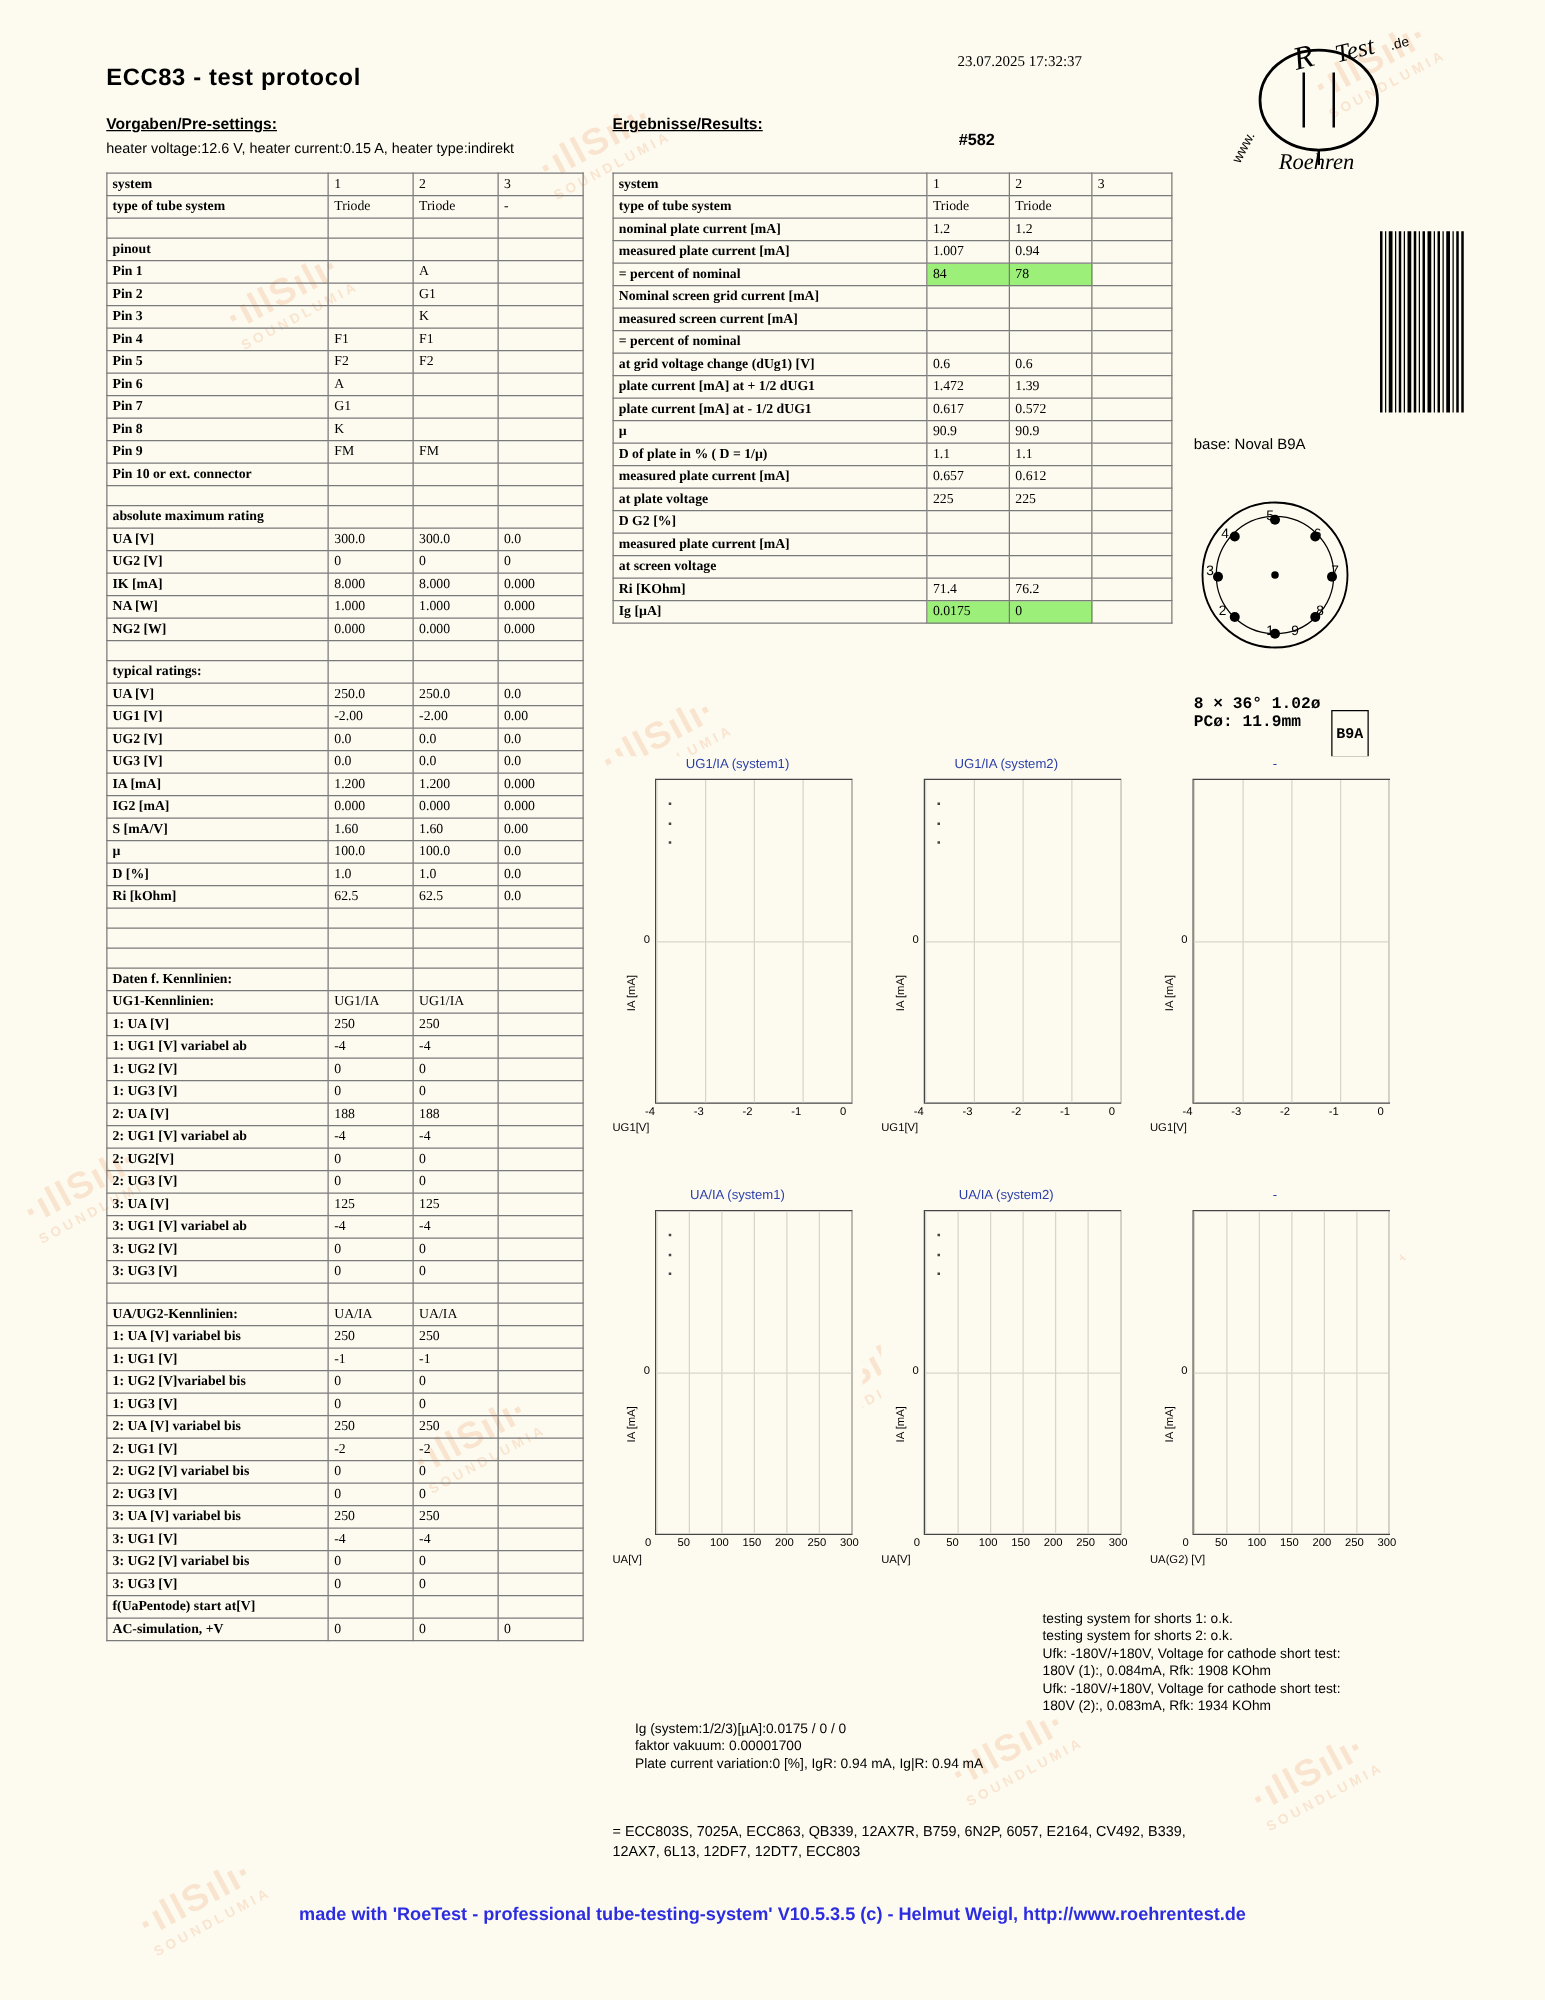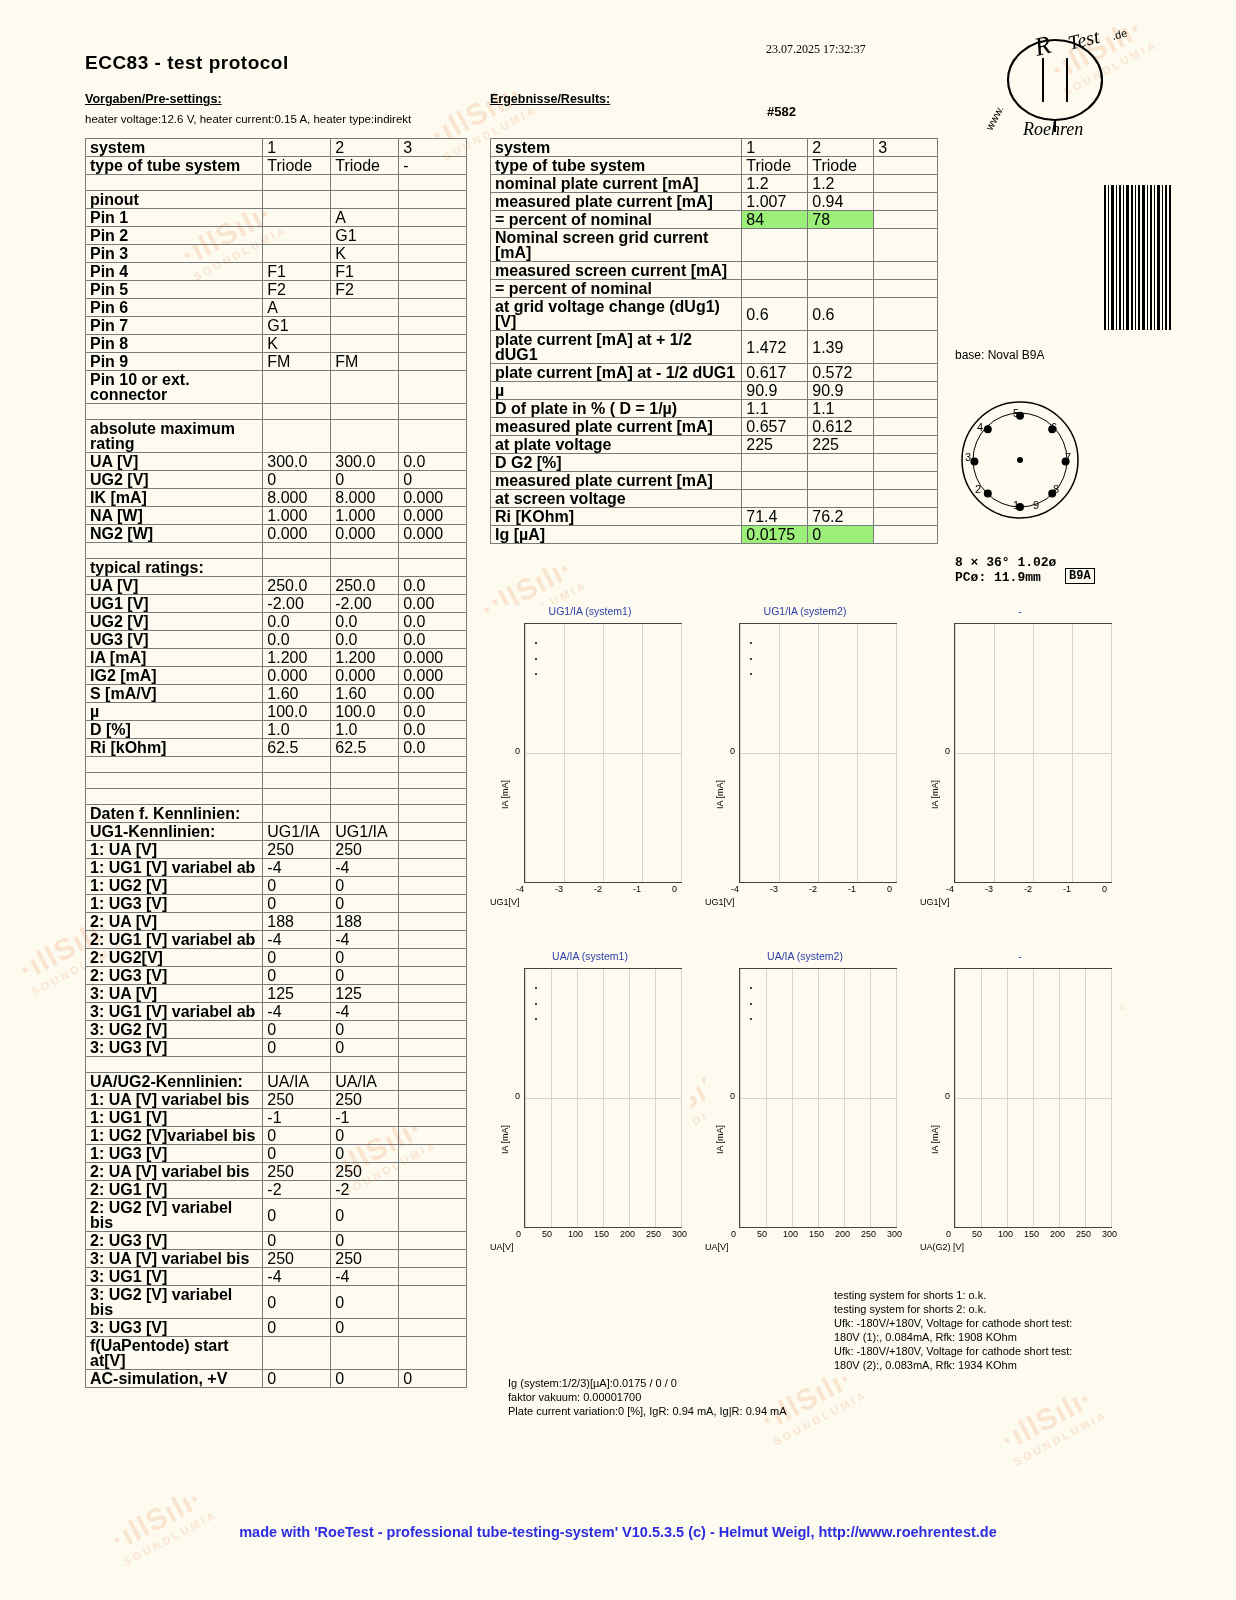--- a/index.html
+++ b/index.html
@@ -19,21 +19,21 @@
   .wm .a{font-size:30px;}
   .wm .b{font-size:11px;letter-spacing:3px;}
 
   .title{position:absolute;left:85px;top:52px;font-size:19px;font-weight:bold;letter-spacing:.5px;}
   .datetime{position:absolute;left:766px;top:42px;font-size:12px;font-family:Liberation Serif, serif;}
   .serial{position:absolute;left:767px;top:104px;font-size:13px;font-weight:bold;}
 
   .sechead{position:absolute;font-size:12.5px;font-weight:bold;text-decoration:underline;}
   .preset-line{position:absolute;left:85px;top:113px;font-size:11.5px;}
 
-  table.grid{border-collapse:collapse;position:absolute;font-size:16px;}
+  table.grid{border-collapse:collapse;position:absolute;font-size:11px;font-family:Liberation Serif, serif;}
   table.grid td{border:1px solid #7a7a7a;padding:1px 4px;height:15px;line-height:15px;vertical-align:middle;}
   table.grid td.lbl{font-weight:bold;}
   .hl{background:#9cf07a;}
 
   
   #left-table{left:85px;top:138px;width:382px;}
   #left-table col.c0{width:178px;}
   #left-table col.c1{width:68px;}
   #left-table col.c2{width:68px;}
   #left-table col.c3{width:68px;}
@@ -52,21 +52,21 @@
   
   .barcode{position:absolute;left:1104px;top:185px;width:68px;height:145px;}
   .barcode i{position:absolute;top:0;height:145px;background:#000;display:block;}
 
   .base-label{position:absolute;left:955px;top:348px;font-size:12px;}
 
   .socket{position:absolute;left:955px;top:395px;width:130px;height:130px;}
   .socket .pin-no{position:absolute;font-size:11px;}
 
   .sockinfo{position:absolute;left:955px;top:555px;font-size:13px;font-weight:bold;font-family:"Liberation Mono",monospace;line-height:15px;}
-  .b9a{position:absolute;left:1065px;top:568px;border:1px solid #000;font-size:12px;font-weight:bold;padding:0 3px;font-family:"Liberation Mono",monospace;}
+  .b9a{position:absolute;left:1065px;top:568px;border:1px solid #000;font-size:12px;font-weight:bold;padding:11px 3px;font-family:"Liberation Mono",monospace;}
 
   
   .chart{position:absolute;background:#fdfbf0;}
   .chart .ctitle{position:absolute;top:0;left:0;width:100%;text-align:center;font-size:10.5px;color:#2b3ea8;}
   .chart .plot{position:absolute;left:34px;top:18px;border:1px solid #444;background:#fdfbf0;}
   .chart .vline{position:absolute;top:0;bottom:0;width:1px;background:#d8d5c8;}
   .chart .hline{position:absolute;left:0;right:0;height:1px;background:#d8d5c8;}
   .chart .ylabel{position:absolute;font-size:9px;transform:rotate(-90deg);transform-origin:left top;white-space:nowrap;}
   .chart .xlabel{position:absolute;font-size:9px;width:100%;text-align:left;}
   .chart .tick{position:absolute;font-size:9px;}
@@ -890,15 +890,19 @@
       <div>180V (1):, 0.084mA, Rfk: 1908 KOhm</div>
       <div>Ufk: -180V/+180V, Voltage for cathode short test:</div>
       <div>180V (2):, 0.083mA, Rfk: 1934 KOhm</div>
     </div>
   <div class="notes" id="notes-bottom" style="left:490px;top:1376px;width:420px;margin-left:18px;">
       <div>Ig (system:1/2/3)[µA]:0.0175 / 0 / 0</div>
       <div>faktor vakuum: 0.00001700</div>
       <div>Plate current variation:0 [%], IgR: 0.94 mA, Ig|R: 0.94 mA</div>
     </div>
 
+  <div class="alias">
+    <div>= ECC803S,  7025A,  ECC863,  QB339,  12AX7R,  B759,  6N2P,  6057,  E2164,  CV492,  B339,</div>
+    <div>12AX7, 6L13, 12DF7, 12DT7, ECC803</div>
+  </div>
 
   <div class="footer">made with 'RoeTest - professional tube-testing-system' V10.5.3.5 (c) - Helmut Weigl, http://www.roehrentest.de</div>
 </div>
 
 </body></html>

